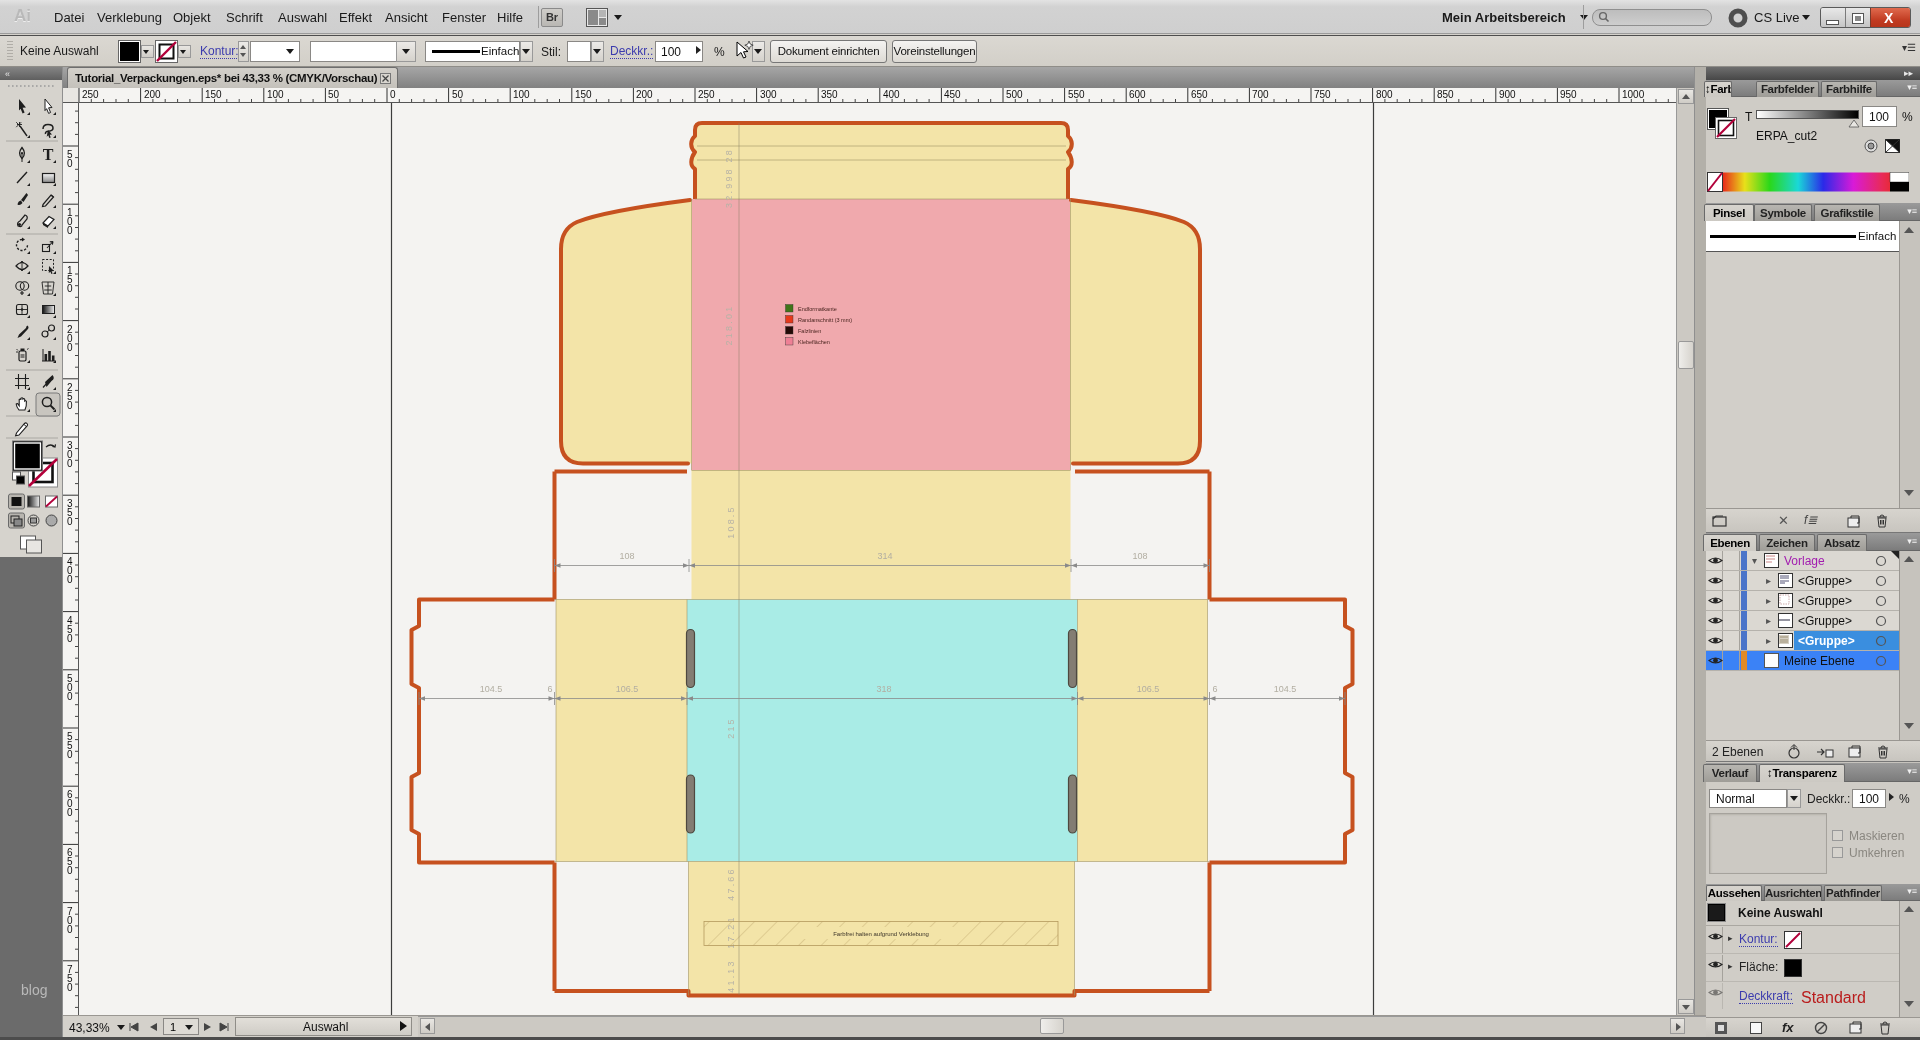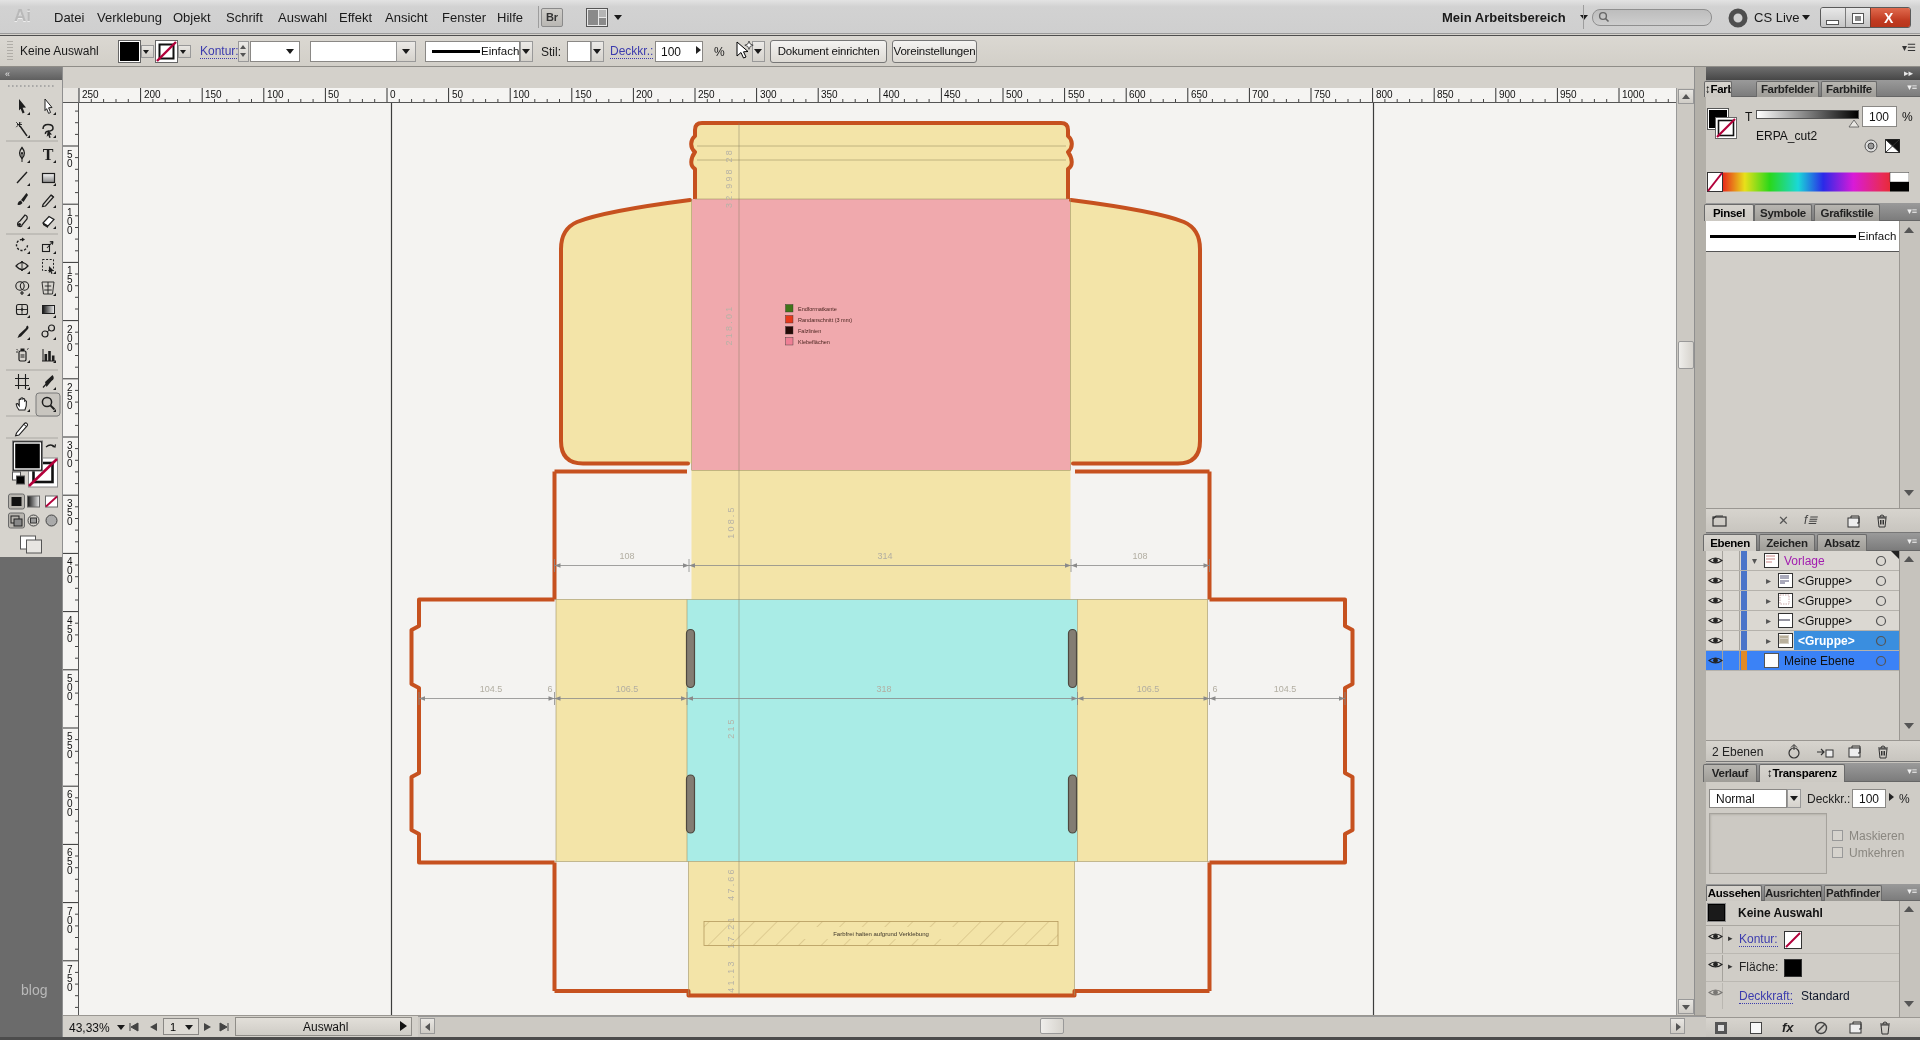--- a/index.html
+++ b/index.html
@@ -111,20 +111,29 @@
 <div class="tx" style="left:714px;top:9px;font-size:12px;color:#1a1a1a">%</div>
 <div class="abs" style="left:752px;top:5px;width:13px;height:21px;background:linear-gradient(#eceae7,#d5d2cc);border:1px solid #999"></div>
       <div class="darr" style="left:754px;top:13px"></div>
 <svg class="abs" style="left:733px;top:3px" width="22" height="24">
         <path d="M4,3 L4,17 L8,13.5 L10.5,19 L13,18 L10.5,12.8 L15,12.5 Z" fill="#fff" stroke="#000" stroke-width="1"></path>
         <path d="M16,2 l1.2,3 3,1.2 -3,1.2 -1.2,3 -1.2,-3 -3,-1.2 3,-1.2 Z" fill="#fff" stroke="#333" stroke-width="0.8"></path>
       </svg>
 <div class="cbtn" style="left:770px;top:4px;width:117px;height:23px;line-height:21px">Dokument einrichten</div>
 <div class="cbtn" style="left:892px;top:4px;width:85px;height:23px;line-height:21px">Voreinstellungen</div>
 <div class="tx" style="left:1902px;top:6px;font-size:10px;color:#333">▾☰</div>
+</div>
+<div id="tabrow" class="abs">
+<div id="doctab">
+        <span style="position:absolute;left:7px;top:4px;white-space:nowrap;font-size:11.5px;letter-spacing:-0.3px">Tutorial_Verpackungen.eps* bei 43,33 % (CMYK/Vorschau)</span>
+        <svg style="position:absolute;right:6px;top:5px" width="11" height="11">
+          <rect x="0.5" y="0.5" width="10" height="10" fill="#d8d5cf" stroke="#777"></rect>
+          <path d="M2.5,2.5 L8.5,8.5 M8.5,2.5 L2.5,8.5" stroke="#444" stroke-width="1.3"></path>
+        </svg>
+      </div>
 </div>
 <div class="abs" style="left:1700px;top:67px;width:220px;height:13px;background:linear-gradient(#6e6e6e,#474747)">
       <div class="tx" style="right:7px;top:1px;font-size:9px;color:#e8e8e8">▸▸</div>
     </div>
 <svg class="abs" width="1613" height="15" style="left:63px;top:88px;background:#f5f4f2;border-bottom:1px solid #555">
       <path d="M28.3,11 V15 M40.6,11 V15 M53.0,11 V15 M65.3,11 V15 M89.9,11 V15 M102.2,11 V15 M114.6,11 V15 M126.9,11 V15 M151.5,11 V15 M163.8,11 V15 M176.2,11 V15 M188.5,11 V15 M213.1,11 V15 M225.4,11 V15 M237.8,11 V15 M250.1,11 V15 M274.7,11 V15 M287.0,11 V15 M299.4,11 V15 M311.7,11 V15 M336.3,11 V15 M348.6,11 V15 M361.0,11 V15 M373.3,11 V15 M397.9,11 V15 M410.2,11 V15 M422.6,11 V15 M434.9,11 V15 M459.5,11 V15 M471.8,11 V15 M484.2,11 V15 M496.5,11 V15 M521.1,11 V15 M533.4,11 V15 M545.8,11 V15 M558.1,11 V15 M582.7,11 V15 M595.0,11 V15 M607.4,11 V15 M619.7,11 V15 M644.3,11 V15 M656.6,11 V15 M669.0,11 V15 M681.3,11 V15 M705.9,11 V15 M718.2,11 V15 M730.6,11 V15 M742.9,11 V15 M767.5,11 V15 M779.8,11 V15 M792.2,11 V15 M804.5,11 V15 M829.1,11 V15 M841.4,11 V15 M853.8,11 V15 M866.1,11 V15 M890.7,11 V15 M903.0,11 V15 M915.4,11 V15 M927.7,11 V15 M952.3,11 V15 M964.6,11 V15 M977.0,11 V15 M989.3,11 V15 M1013.9,11 V15 M1026.2,11 V15 M1038.6,11 V15 M1050.9,11 V15 M1075.5,11 V15 M1087.8,11 V15 M1100.2,11 V15 M1112.5,11 V15 M1137.1,11 V15 M1149.4,11 V15 M1161.8,11 V15 M1174.1,11 V15 M1198.7,11 V15 M1211.0,11 V15 M1223.4,11 V15 M1235.7,11 V15 M1260.3,11 V15 M1272.6,11 V15 M1285.0,11 V15 M1297.3,11 V15 M1321.9,11 V15 M1334.2,11 V15 M1346.6,11 V15 M1358.9,11 V15 M1383.5,11 V15 M1395.8,11 V15 M1408.2,11 V15 M1420.5,11 V15 M1445.1,11 V15 M1457.4,11 V15 M1469.8,11 V15 M1482.1,11 V15 M1506.7,11 V15 M1519.0,11 V15 M1531.4,11 V15 M1543.7,11 V15 M1568.3,11 V15 M1580.6,11 V15 M1593.0,11 V15 M1605.3,11 V15" stroke="#444" stroke-width="1" fill="none"></path>
       <path d="M16.0,0 V15 M77.6,0 V15 M139.2,0 V15 M200.8,0 V15 M262.4,0 V15 M324.0,0 V15 M385.6,0 V15 M447.2,0 V15 M508.8,0 V15 M570.4,0 V15 M632.0,0 V15 M693.6,0 V15 M755.2,0 V15 M816.8,0 V15 M878.4,0 V15 M940.0,0 V15 M1001.6,0 V15 M1063.2,0 V15 M1124.8,0 V15 M1186.4,0 V15 M1248.0,0 V15 M1309.6,0 V15 M1371.2,0 V15 M1432.8,0 V15 M1494.4,0 V15 M1556.0,0 V15" stroke="#333" stroke-width="1" fill="none"></path>
       <text x="19" y="10" font-size="10" fill="#111" font-family="Liberation Sans">250</text>
       <text x="81" y="10" font-size="10" fill="#111" font-family="Liberation Sans">200</text>
       <text x="142" y="10" font-size="10" fill="#111" font-family="Liberation Sans">150</text>
@@ -782,21 +791,21 @@
           </svg>
         </div>
 <div class="abs" style="left:0;top:82px;width:193px;height:27px">
           <div class="abs" style="left:0;top:0;width:17px;height:26px;border-right:1px solid #a5a29c;opacity:0.5">
             <svg width="15" height="11" style="position:absolute;left:2px;top:4px">
               <path d="M1,5.5 Q7.5,0.5 14,5.5 Q7.5,10.5 1,5.5 Z" fill="none" stroke="#222" stroke-width="1.1"></path>
               <circle cx="7.5" cy="5.5" r="2.4" fill="#222"></circle>
             </svg>
           </div>
           <div class="bluelbl" style="left:33px;top:6px">Deckkraft:</div>
-          <div class="tx" style="left:95px;top:6px;font-size:12px;color:#0f172a">Standard</div>
+          <div class="tx" style="left:95px;top:6px;font-size:16px;color:#b91c1c">Standard</div>
         </div>
 <div class="abs" style="left:193px;top:0;width:21px;height:116px;background:#c6c3bd;border-left:1px solid #9a9792"></div>
 <div class="darr" style="left:198px;top:5px;border-top:none;border-bottom:6px solid #555;border-left-width:5px;border-right-width:5px"></div>
 <div class="darr" style="left:198px;top:100px;border-top:6px solid #555;border-left-width:5px;border-right-width:5px"></div>
 </div>
 <div class="pbody" style="top:937px;height:20px;background:linear-gradient(#d7d4ce,#c8c5bf);border-top:1px solid #9a9792">
 <svg class="abs" style="left:8px;top:3px" width="14" height="14">
           <rect x="1" y="1" width="12" height="12" fill="#555"></rect>
           <rect x="4" y="4" width="6" height="6" fill="#ddd"></rect>
         </svg>

